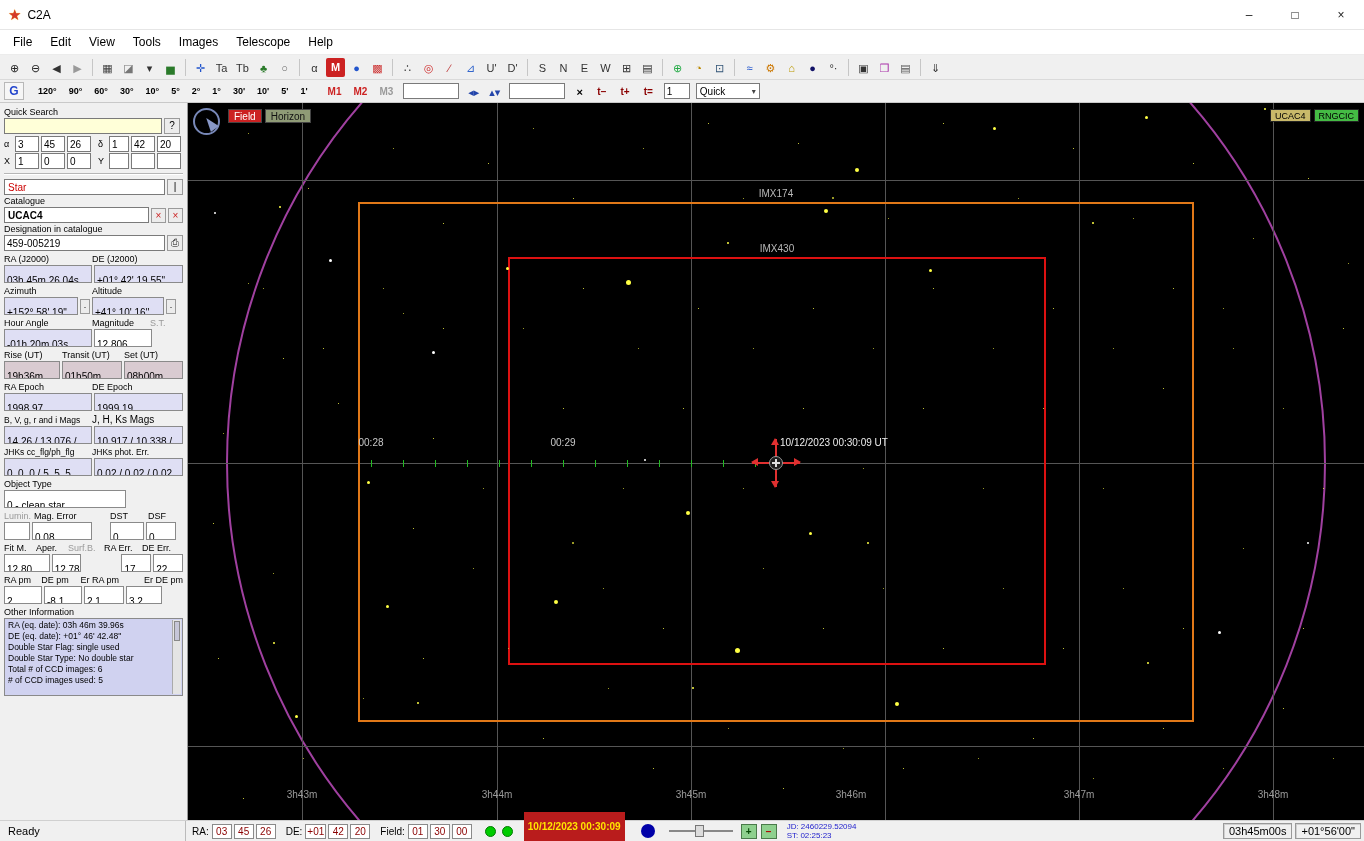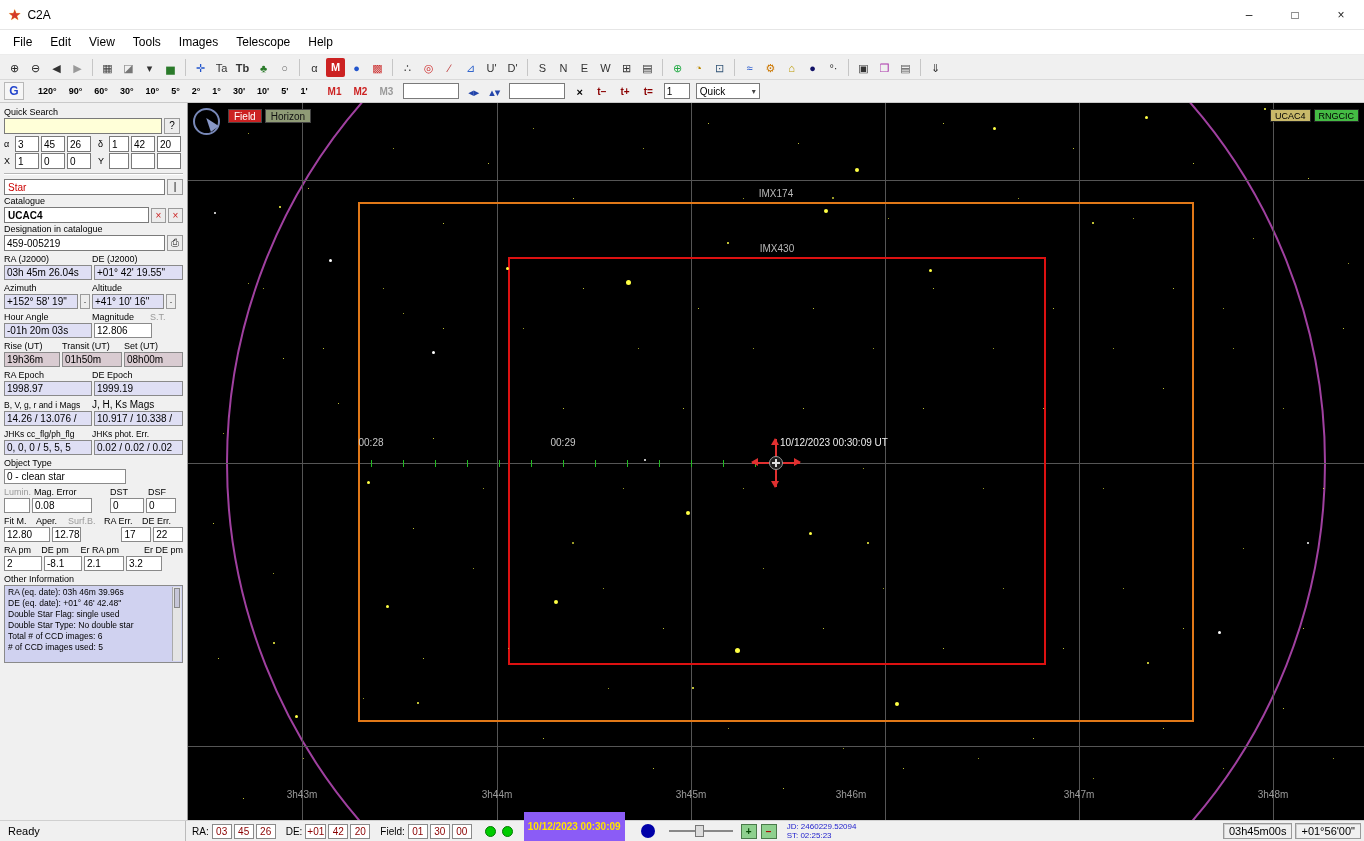--- a/index.html
+++ b/index.html
@@ -38,21 +38,21 @@
 .combo.hour{width:64px;margin-left:2px;justify-content:space-between}
 .car{font-size:8px;color:#444}
 
 .sidebar{position:absolute;left:0;top:103px;width:188px;height:717px;background:#f0f0f0;
   border-right:1px solid #9a9a9a;padding:2px 4px;overflow:hidden}
 .lbl{font-size:9px;color:#000;white-space:nowrap}
 .lbl.dim{color:#999}
 .row{display:flex;align-items:center;gap:2px;margin:1px 0}
 .lrow{display:flex;align-items:flex-end;margin-top:3px}
 .hsep{height:2px;border-top:1px solid #b6b6b6;border-bottom:1px solid #fff;margin:4px 0}
-.val{height:15px;line-height:14px;font-size:10px;padding:0 2px;background:#fff;
+.val{height:15px;line-height:14px;font-size:10px;padding:8px 2px;background:#fff;
   border:1px solid #8a8a8a;overflow:hidden;white-space:nowrap}
 .val.lav{background:#dfdff4}
 .val.rose{background:#d9cbd1}
 .btn{border:1px solid #9a9a9a;background:#ececec;text-align:center}
 .btn.sq{width:16px;height:16px;line-height:14px;font-size:10px}
 .btn.dot{width:10px;height:15px;line-height:10px;font-size:9px}
 .red{color:#cc0000}
 .bold{font-weight:bold}
 .grow{flex:1}
 .xbtn{width:15px;height:15px;line-height:13px;font-size:10px;color:#cc2222;
@@ -99,21 +99,21 @@
   border-top:1px solid #d0d0d0;display:flex;align-items:center;font-size:10px}
 .sb-ready{width:186px;padding-left:8px;font-size:11px;border-right:1px solid #bbb;height:100%;
   display:flex;align-items:center}
 .sb-groups{display:flex;align-items:center;margin-left:6px}
 .sb-group{display:flex;align-items:center;margin-right:8px}
 .sb-lbl{margin-right:3px;font-size:10px}
 .sb-num{min-width:20px;height:15px;line-height:14px;background:#fff;border:1px solid #8a8a8a;
   color:#8b0000;text-align:center;margin-right:2px;padding:0 1px}
 .led{width:11px;height:11px;border-radius:50%;background:#00cc00;border:1px solid #057a05;margin:0 3px}
 .sb-time{margin:0 8px;text-align:center}
-.sb-red{background:#8b5cf6;color:#ffe400;font-weight:bold;font-size:10px;line-height:12px;padding:9px 4px}
+.sb-red{background:#b91c1c;color:#ffe400;font-weight:bold;font-size:10px;line-height:12px;padding:9px 4px}
 .sb-tiny{color:#2222cc;font-size:7px;line-height:8px}
 .ball{width:14px;height:14px;border-radius:50%;background:#0000a8;margin:0 8px}
 .sb-slider{position:relative;width:64px;height:14px;margin:0 6px}
 .sb-slider .track{position:absolute;left:0;right:0;top:6px;height:2px;background:#888}
 .sb-slider .thumb{position:absolute;left:26px;top:1px;width:9px;height:12px;background:#dcdcdc;border:1px solid #777}
 .sb-pm{width:16px;height:15px;line-height:13px;text-align:center;font-weight:bold;
   background:#8ed08e;border:1px solid #4a7a4a;margin:0 2px}
 .sb-pm.plus{color:#064a06}
 .sb-pm.minus{color:#b00000}
 .sb-jd{color:#2222cc;font-size:8px;line-height:9px;margin-left:8px}
@@ -151,21 +151,21 @@
     <div class="ticon" style="color: rgb(51, 51, 51);">◀</div>
     <div class="ticon" style="color: rgb(154, 154, 154);">▶</div>
     <div class="tsep"></div>
     <div class="ticon" style="color: rgb(68, 68, 68);">▦</div>
     <div class="ticon" style="color: rgb(119, 119, 119);">◪</div>
     <div class="ticon" style="color: rgb(51, 51, 51);">▾</div>
     <div class="ticon" style="color: rgb(42, 122, 42);">▅</div>
     <div class="tsep"></div>
     <div class="ticon" style="color: rgb(34, 85, 204);">✛</div>
     <div class="ticon" style="color: rgb(51, 51, 51);">Ta</div>
-    <div class="ticon" style="color: rgb(51, 51, 51); font-weight: bold;">Tb</div>
+    <div class="ticon" style="color: rgb(51, 51, 51);">Tb</div>
     <div class="ticon" style="color: rgb(42, 122, 42);">♣</div>
     <div class="ticon" style="color: rgb(102, 102, 102);">○</div>
     <div class="tsep"></div>
     <div class="ticon" style="color: rgb(51, 51, 51);">α</div>
     <div class="ticon" style="color: rgb(255, 255, 255); background: rgb(204, 34, 34); line-height: 17px; font-weight: bold;">M</div>
     <div class="ticon" style="color: rgb(34, 85, 204);">●</div>
     <div class="ticon" style="color: rgb(204, 51, 51);">▩</div>
     <div class="tsep"></div>
     <div class="ticon" style="color: rgb(51, 51, 51);">∴</div>
     <div class="ticon" style="color: rgb(204, 34, 34);">◎</div>

